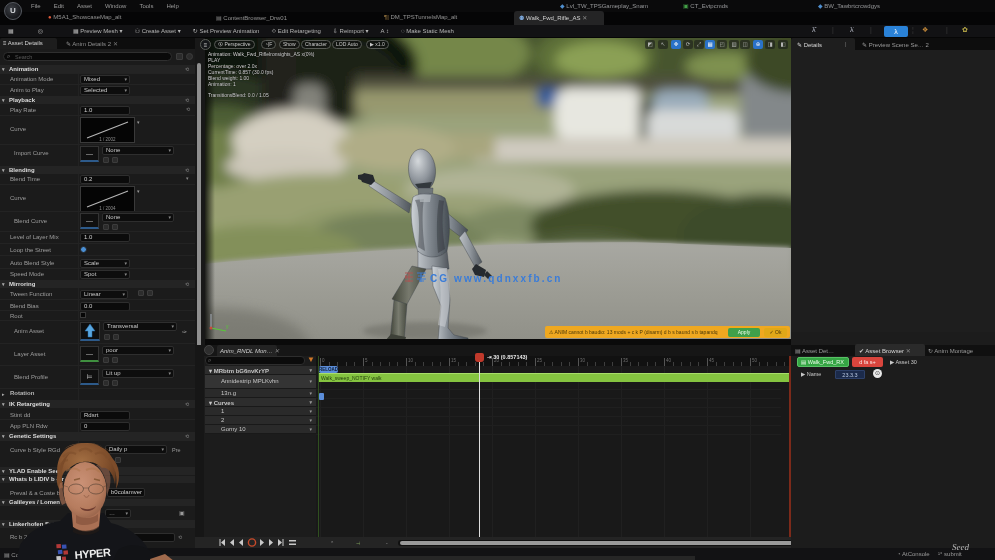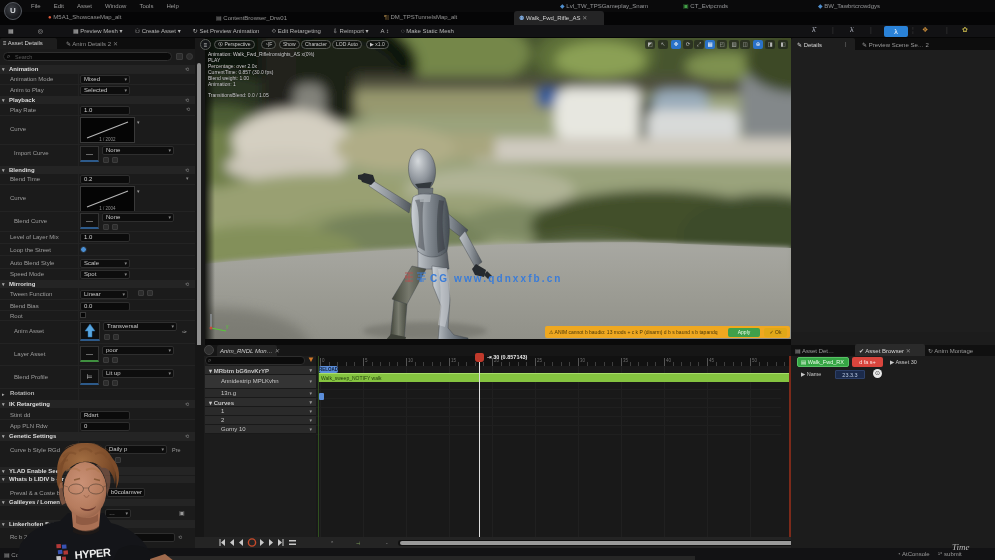--- a/index.html
+++ b/index.html
@@ -517,21 +517,21 @@
 <div class="abs" style="left:890px;top:359px;color:#c8c8c8;font-size:5.5px;white-space:nowrap">▶ Asset 30</div>
 <div class="abs" style="left:801px;top:371px;color:#c8c8c8;font-size:5.5px;white-space:nowrap">▶ Name</div>
 <div class="abs" style="left:835px;top:370px;width:30px;height:9px;background:#1b2a4a;border:1px solid #2d4068;border-radius:1px;color:#b8c8e0;font-size:5.5px;text-align:center;line-height:8px">23.3.3</div>
 <div class="abs" style="left:873px;top:369px;width:9px;height:9px;border-radius:50%;background:#e8e8e8;color:#333;font-size:6px;text-align:center;line-height:9px">⊙</div>
 
 <div class="abs" style="left:0;top:548px;width:995px;height:12px;background:#121214"></div>
 <div class="abs" style="left:4px;top:551px;color:#9a9a9a;font-size:6px;white-space:nowrap">▤ Content Drawer</div>
 <div class="abs" style="left:117px;top:556px;width:578px;height:4px;background:#262626"></div>
 <div class="abs" style="left:897px;top:551px;color:#9a9a9a;font-size:6px;white-space:nowrap">◔ AtConsole</div>
 <div class="abs" style="left:938px;top:551px;color:#9a9a9a;font-size:6px;white-space:nowrap">¹° submit</div>
-<div class="abs" style="left:952px;top:542px;color:#b8b8b8;font-size:9px;font-style:italic;white-space:nowrap;font-family:'Liberation Serif',serif">Time</div>
+<div class="abs" style="left:952px;top:542px;color:#b8b8b8;font-size:9px;font-style:italic;white-space:nowrap;font-family:'Liberation Serif',serif">Seed</div>
 
 <svg class="abs" style="left:0;top:433px;filter:blur(.45px)" width="200" height="130" viewBox="0 0 200 130">
 <defs>
 <radialGradient id="face" cx="42%" cy="38%" r="72%">
         <stop offset="0" stop-color="#ca9176"></stop>
         <stop offset=".65" stop-color="#b67c5e"></stop>
         <stop offset="1" stop-color="#8e5c44"></stop>
       </radialGradient>
 <radialGradient id="hair" cx="42%" cy="40%" r="75%">
         <stop offset="0" stop-color="#a26e42"></stop>

